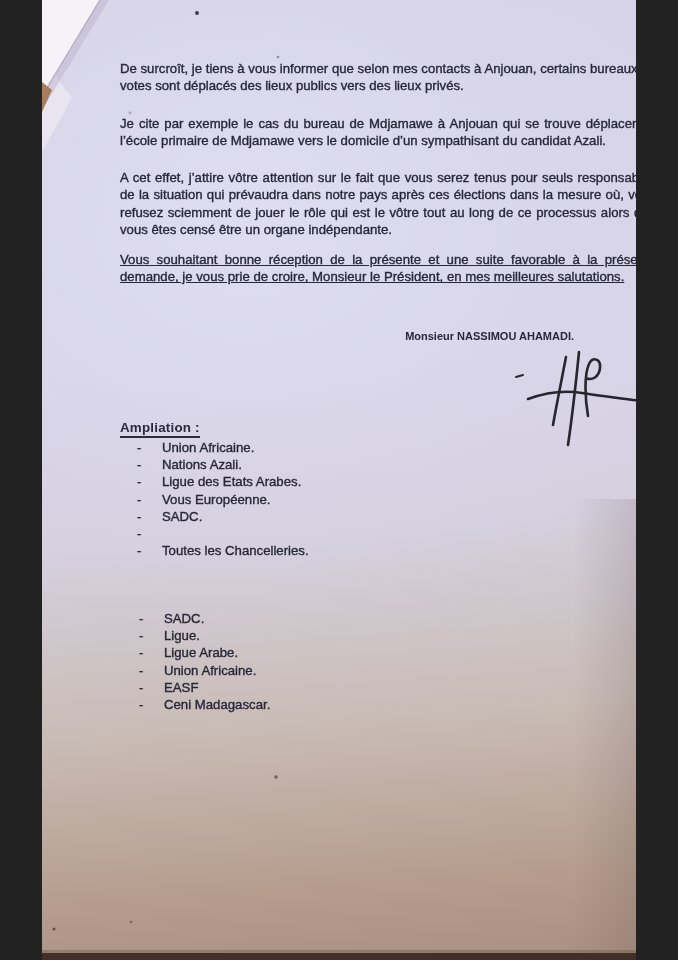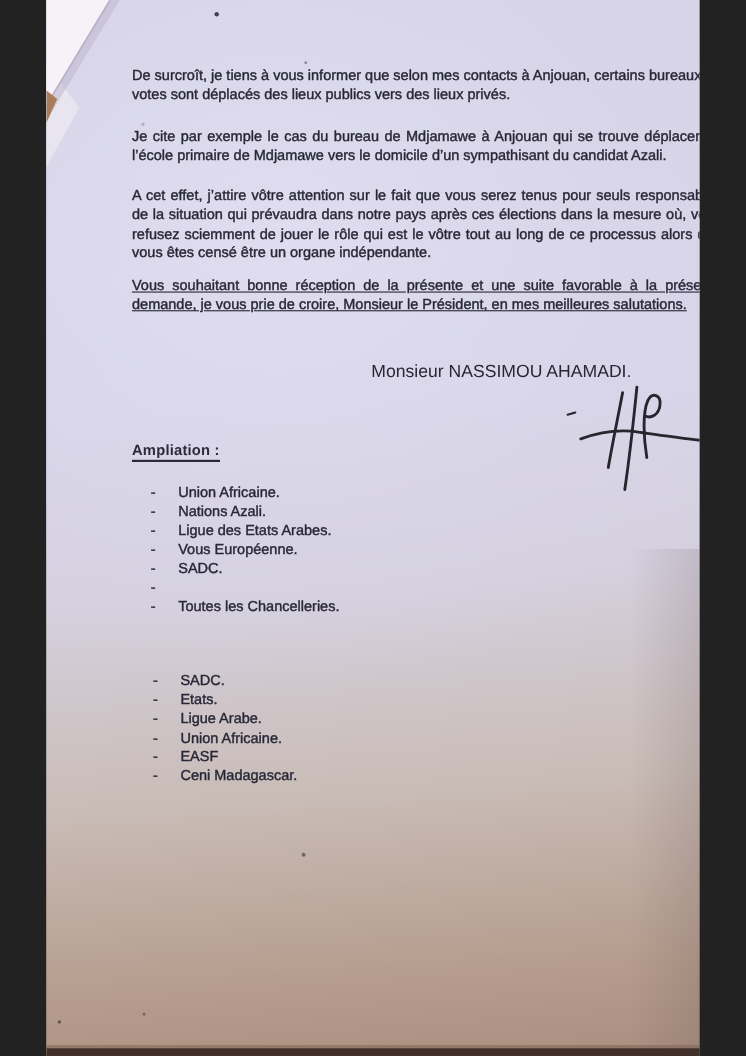--- a/index.html
+++ b/index.html
@@ -22,25 +22,25 @@
   .para{
     position:absolute;left:78px;width:536px;
     font-size:13.2px;line-height:17.4px;
     color:#272737;-webkit-text-stroke:.35px #272737;
     text-align:justify;text-align-last:left;
     z-index:2;
   }
   .p1{top:60px;} .p2{top:115px;} .p3{top:169px;} .p4{top:251px;text-decoration:underline;}
   .name{
     position:absolute;top:330px;right:62px;
-    font-size:16px;font-weight:400;color:#272737;
+    font-size:11px;font-weight:700;color:#272737;
     z-index:2;
   }
   .heading{
-    position:absolute;font-size:13.4px;font-weight:700;color:#2b2b3c;z-index:2;
+    position:absolute;font-size:13.4px;font-weight:700;color:#2b2b3c;z-index:2;margin-top:18px;
   }
   .h1pos{top:402px;left:78px;}
   .h2pos{top:572px;left:97px;}
   .hd{border-bottom:2px solid #2b2b3c;padding-bottom:1px;letter-spacing:.2px;}
   .list{position:absolute;z-index:2;color:#272737;-webkit-text-stroke:.35px #272737;}
   .list1{top:440px;left:95px;}
   .list2{top:611px;left:97px;}
   .li{display:flex;height:17.2px;font-size:13.2px;line-height:16px;}
   .dash{width:25px;flex:0 0 25px;}
 </style>
@@ -91,21 +91,21 @@
   </div>
 
 
   <div class="list list2">
     <div class="li">
         <span class="dash">-</span>
         <span>SADC.</span>
       </div>
     <div class="li">
         <span class="dash">-</span>
-        <span>Etats.</span>
+        <span>Ligue.</span>
       </div>
     <div class="li">
         <span class="dash">-</span>
         <span>Ligue Arabe.</span>
       </div>
     <div class="li">
         <span class="dash">-</span>
         <span>Union Africaine.</span>
       </div>
     <div class="li">

